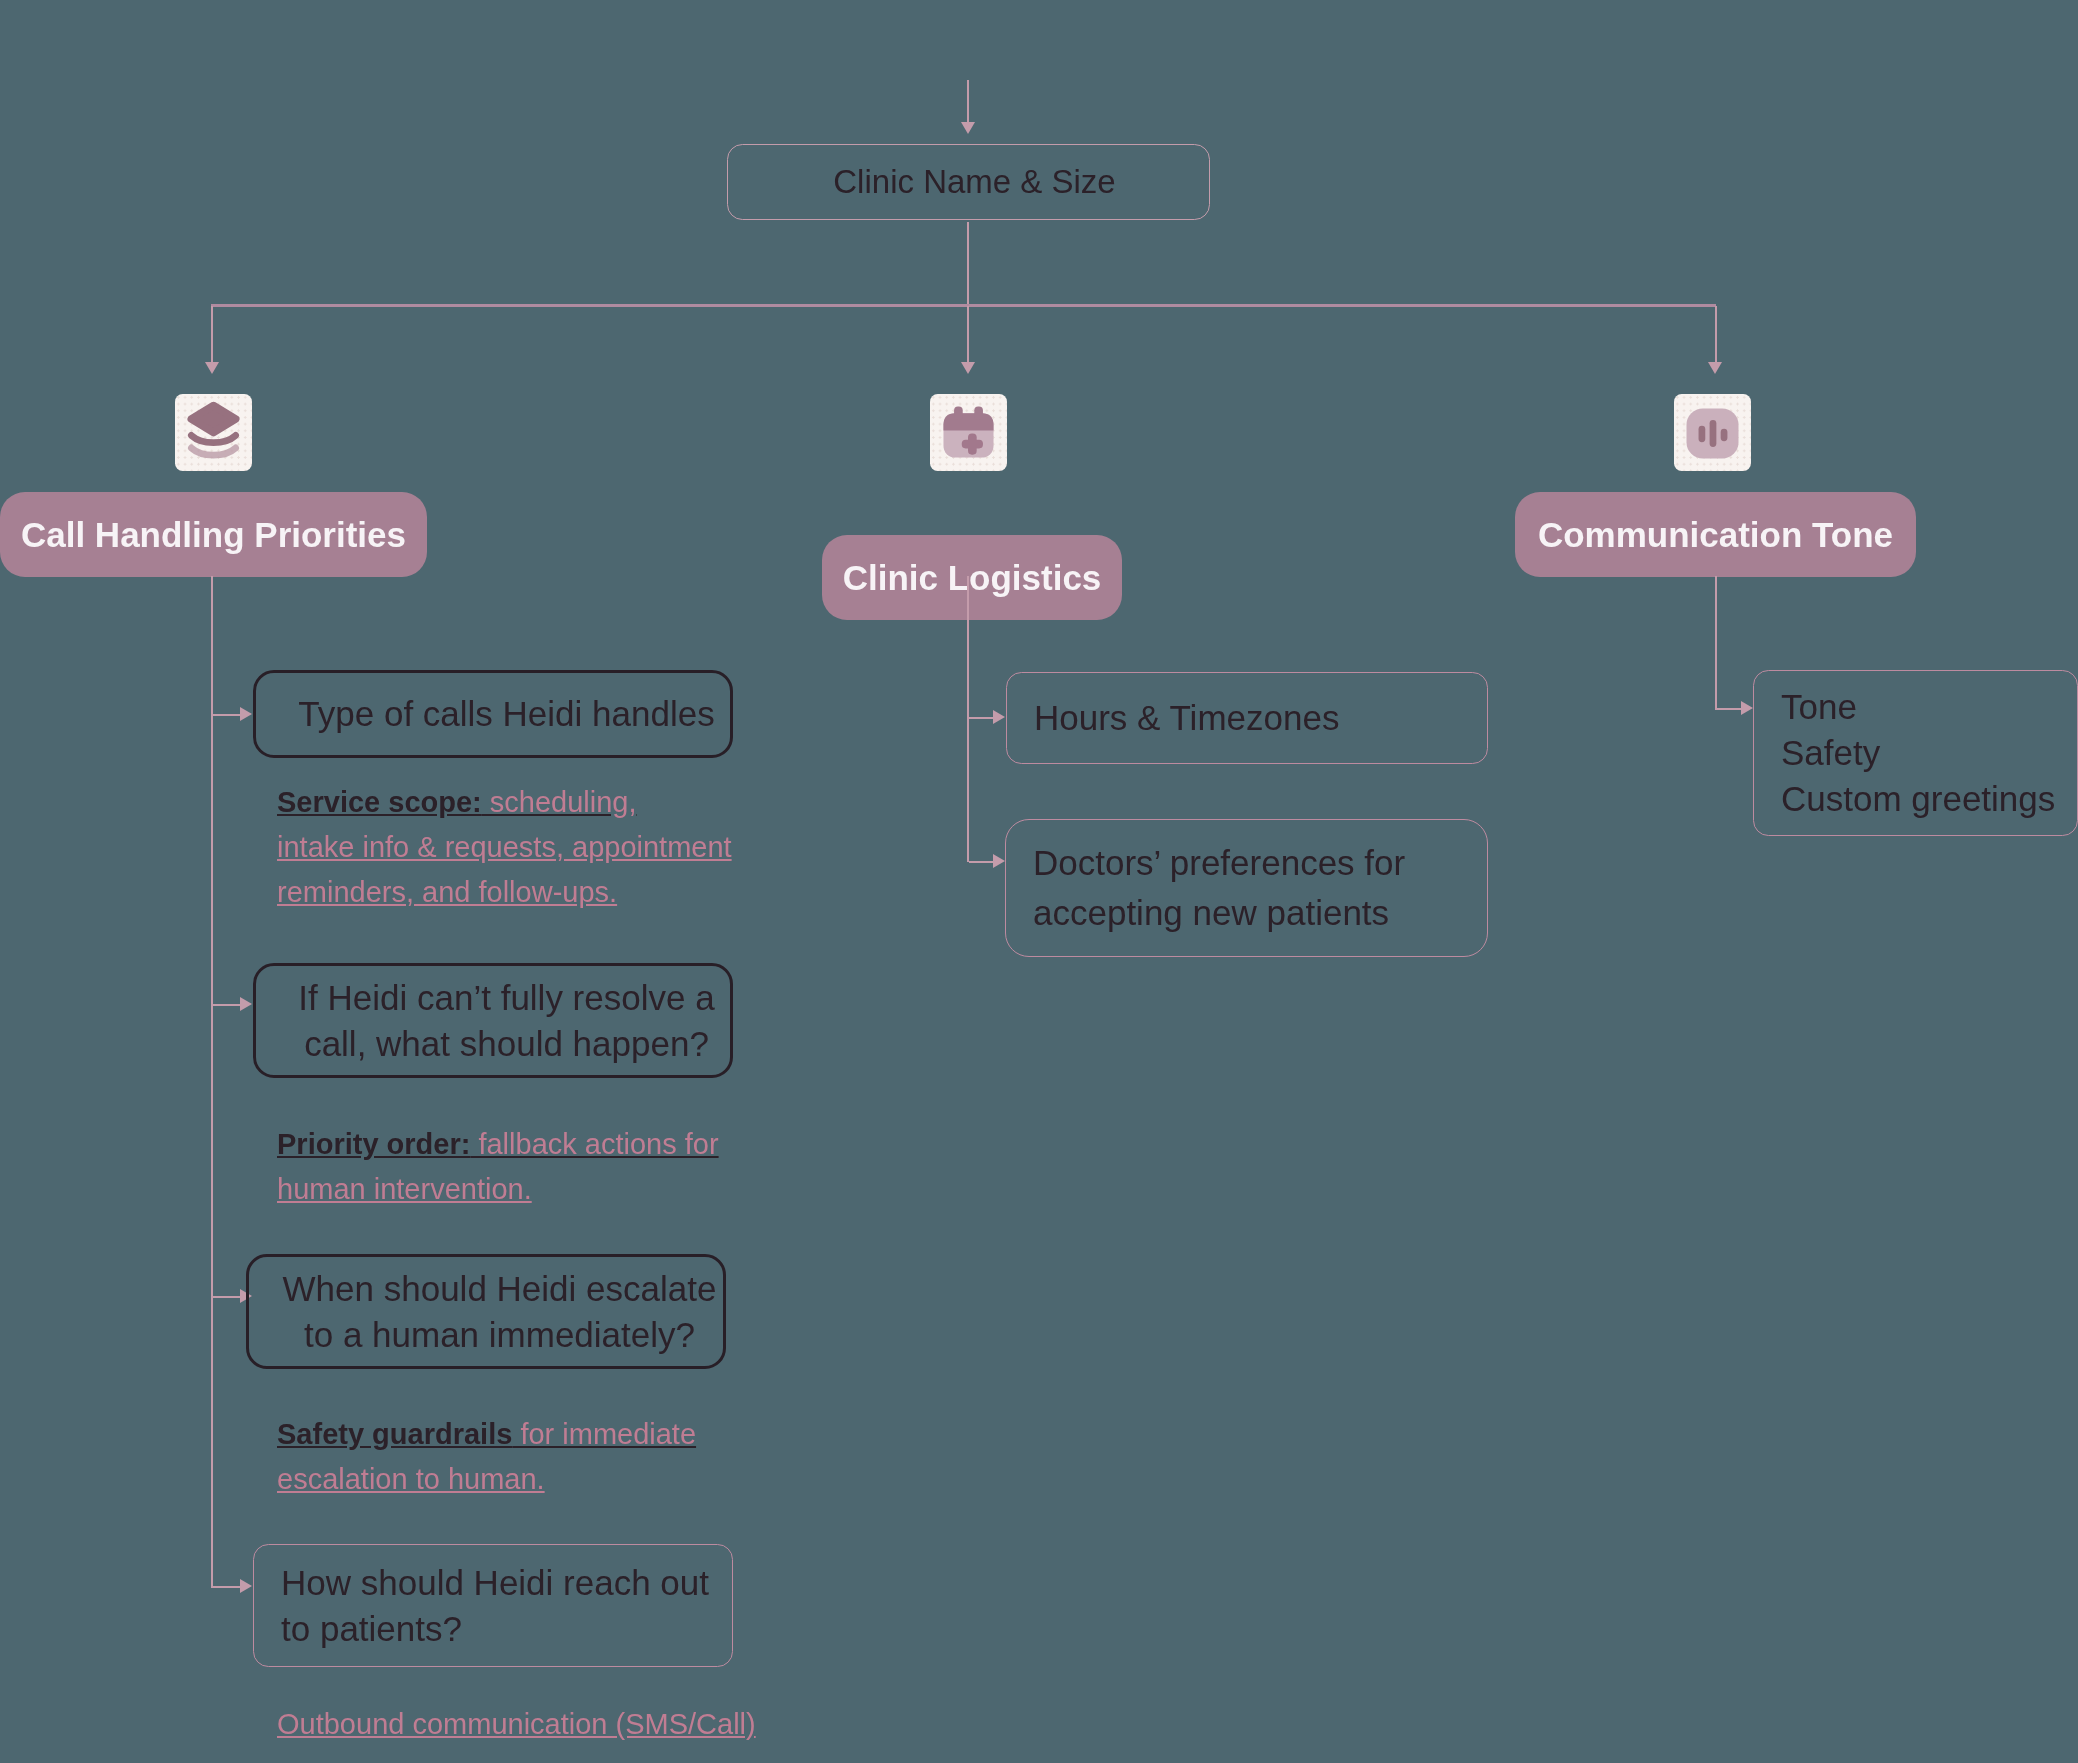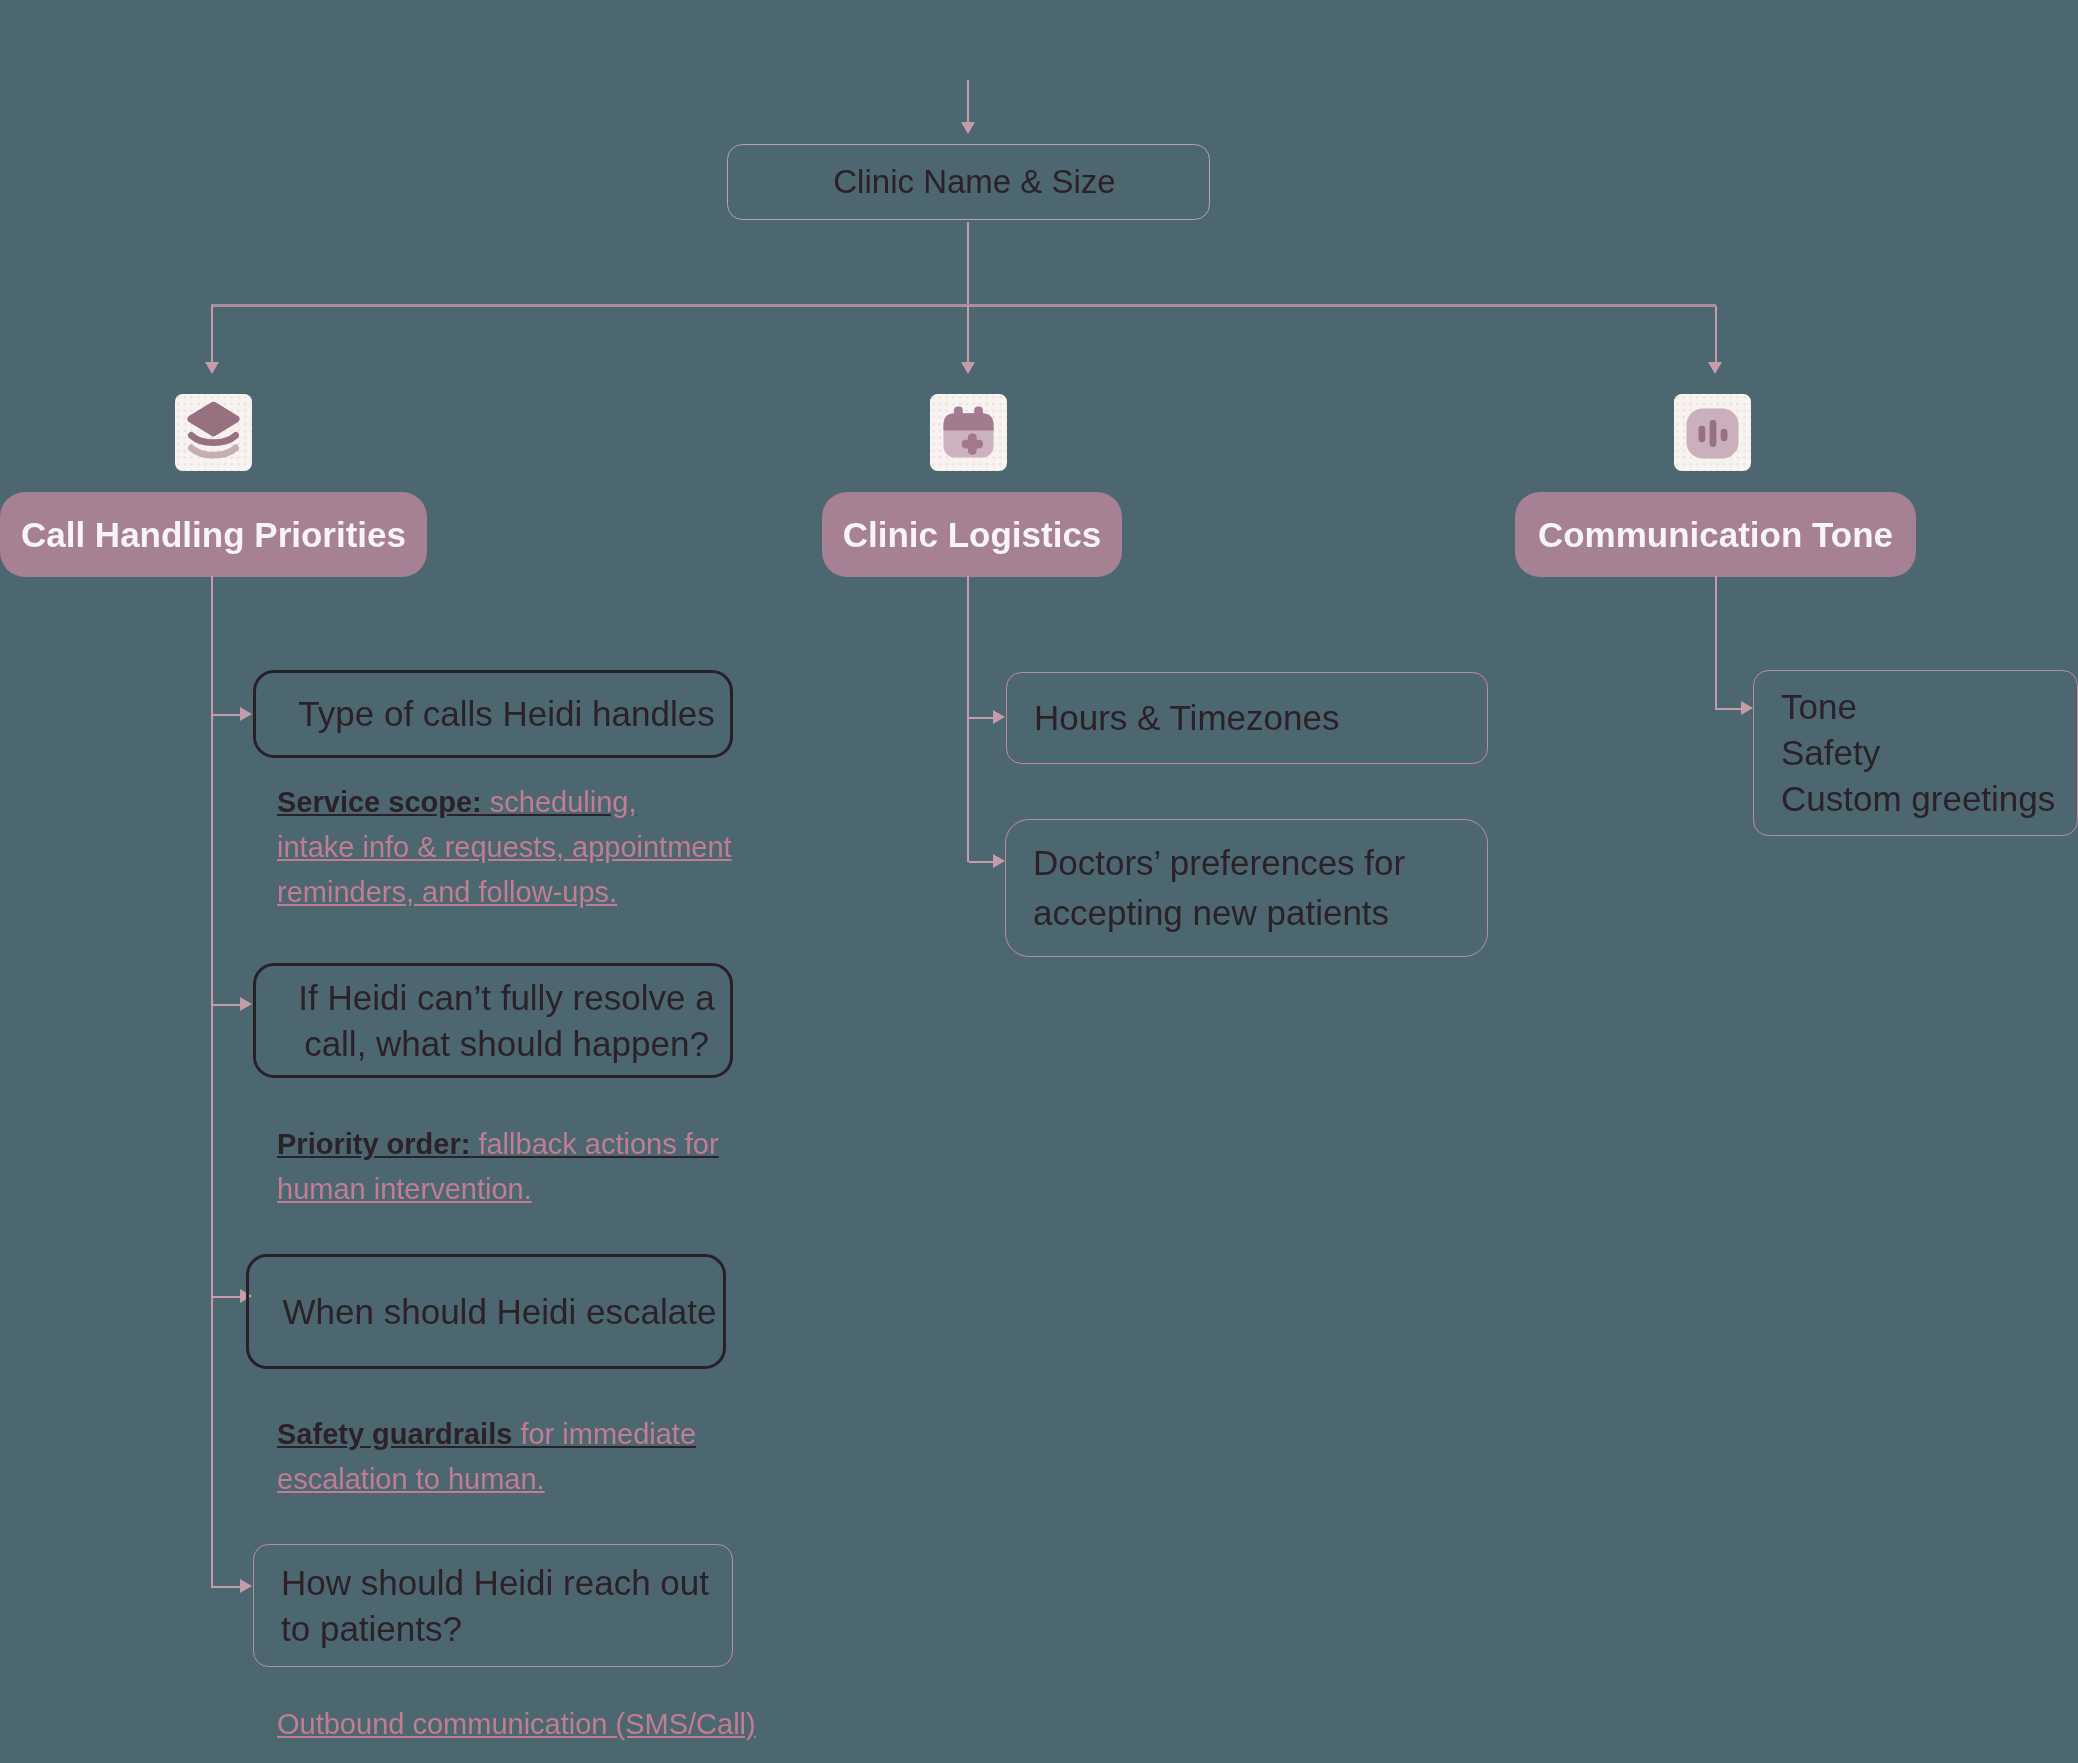--- a/index.html
+++ b/index.html
@@ -101,21 +101,21 @@
       <rect x="13" y="15" width="54" height="52" rx="17" fill="#cab0bc"></rect>
       <rect x="37" y="27" width="7" height="28" rx="3.5" fill="#97717f"></rect>
       <rect x="25.5" y="33" width="7" height="17" rx="3.5" fill="#97717f"></rect>
       <rect x="48.5" y="36" width="7" height="13" rx="3.5" fill="#97717f"></rect>
     </svg>
   </div>
 
   <div class="pill" style="left:0;width:427px;">
     <span>Call Handling Priorities</span>
   </div>
-  <div class="pill" style="left:822px;width:300px;">
+  <div class="pill" style="left:822px;width:300px;margin-top:43px;">
     <span>Clinic Logistics</span>
   </div>
   <div class="pill" style="left:1515px;width:401px;">
     <span>Communication Tone</span>
   </div>
 
   <div class="vline" style="left:211px;top:576px;height:1012px;"></div>
 
   <div class="aline" style="left:213px;top:714px;width:29px;"></div>
   <div class="ah-right" style="left:240px;top:707px;"></div>
@@ -136,20 +136,21 @@
   </div>
   <div class="note" style="left:277px;top:1122px;">
     <div class="nline"><span class="nb">Priority order:</span><span class="np"> fallback actions for</span></div>
     <div class="nline np">human intervention.</div>
   </div>
 
   <div class="aline" style="left:213px;top:1296px;width:29px;"></div>
   <div class="ah-right" style="left:240px;top:1289px;"></div>
   <div class="node darkborder leftpad" style="left:246px;top:1254px;width:480px;height:115px;">
     <div class="bline">When should Heidi escalate</div>
+    <div class="bline">to a human immediately?</div>
   </div>
   <div class="note" style="left:277px;top:1412px;">
     <div class="nline"><span class="nb">Safety guardrails</span><span class="np"> for immediate</span></div>
     <div class="nline np">escalation to human.</div>
   </div>
 
   <div class="aline" style="left:213px;top:1586px;width:29px;"></div>
   <div class="ah-right" style="left:240px;top:1579px;"></div>
   <div class="node pinkborder leftpad" style="left:253px;top:1544px;width:480px;height:123px;">
     <div class="bline">How should Heidi reach out</div>

